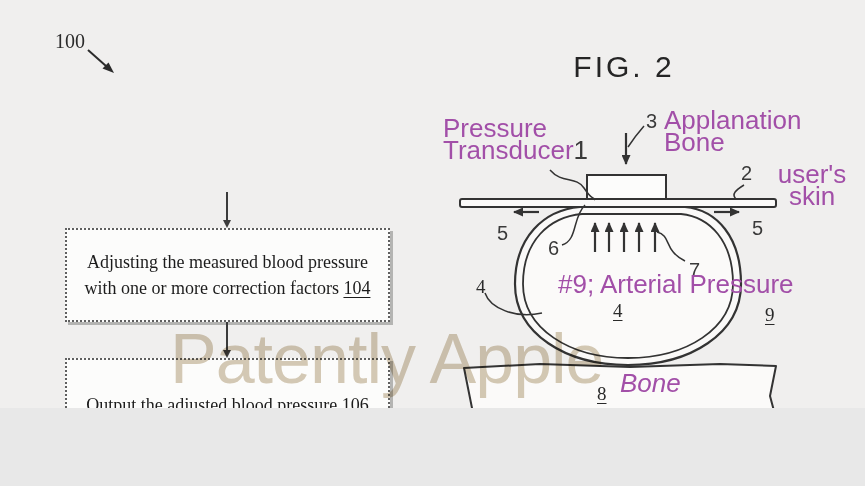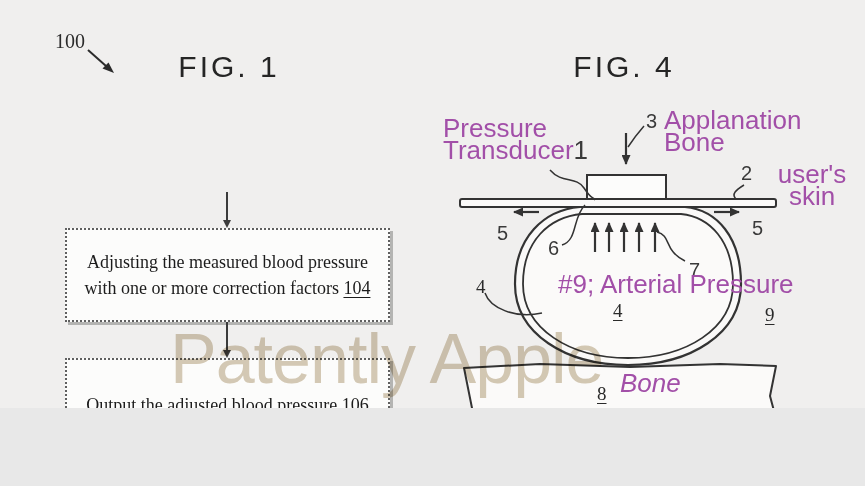--- a/index.html
+++ b/index.html
@@ -87,21 +87,20 @@
 <body>
 
 <div class="page">
 
   <span class="ref100">100</span>
   <svg id="ref100-arrow" width="36" height="32">
     <line x1="4" y1="4" x2="22" y2="20" stroke="#2b2b2b" stroke-width="2"></line>
     <polygon points="30,27 18.5,22.5 24.5,16.5" fill="#2b2b2b"></polygon>
   </svg>
 
-  <div id="fig1-title" class="fig-title">FIG. 1</div>
 
 
   <div id="fa1" class="flow-arrow">
     <div class="shaft"></div>
     <div class="head"></div>
   </div>
 
   <div id="box2" class="flow-box">
     <div class="bw2">
       <span>Adjusting the measured blood pressure with one or more correction factors</span>
@@ -114,21 +113,21 @@
     <div class="head"></div>
   </div>
 
   <div id="box3" class="flow-box">
     <div class="bw3">
       <span>Output the adjusted blood pressure</span>
       <span class="ref">106</span>
     </div>
   </div>
 
-  <div id="fig2-title" class="fig-title">FIG. 4</div>
+  <div id="fig2-title" class="fig-title">FIG. 2</div>
 
   <svg id="fig2-svg" width="435" height="360" viewBox="0 0 435 360">
     <defs>
       <marker id="ah" markerUnits="userSpaceOnUse" markerWidth="11" markerHeight="9" refX="9" refY="4.5" orient="auto">
         <path d="M0,0 L10,4.5 L0,9 Z" fill="#333"></path>
       </marker>
     </defs>
 
     <path d="M150,107 L255,107 C287,110 311,137 311,184 C311,234 260,265 198,265 C136,265 85,234 85,184 C85,137 114,110 150,107 Z" fill="#faf9f8" stroke="#333" stroke-width="2.2"></path>
     <path d="M152,114 L251,114 C280,117 303,141 303,184 C303,229 256,258 198,258 C140,258 93,229 93,184 C93,141 119,117 152,114 Z" fill="#fbfaf9" stroke="#333" stroke-width="1.8"></path>

